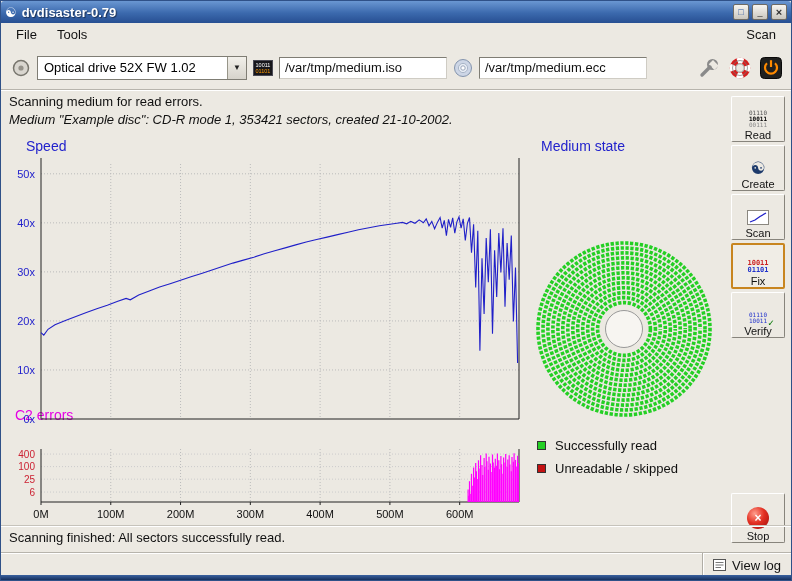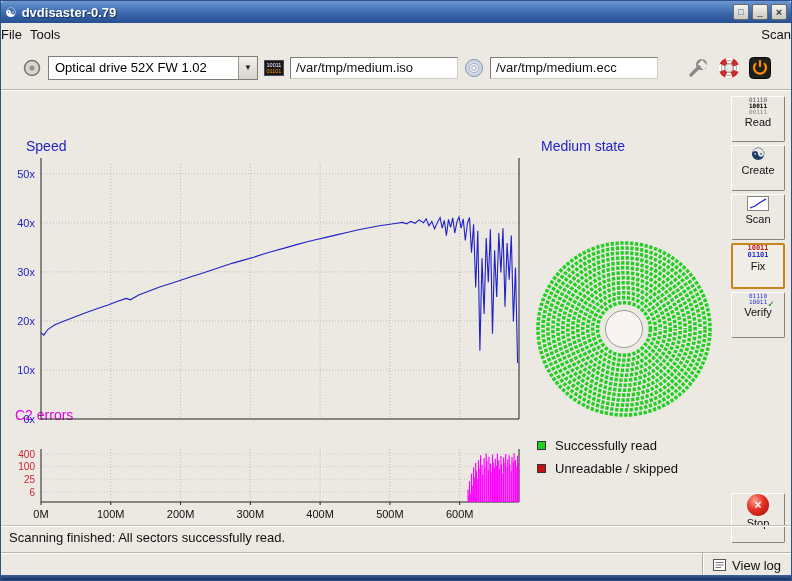--- a/index.html
+++ b/index.html
@@ -17,27 +17,27 @@
   .title-text{color:#fff;font-size:13px;font-weight:bold;text-shadow:1px 1px 1px #1a3055}
   .win-btns{margin-left:auto;display:flex;gap:3px}
   .wbtn{width:16px;height:16px;border:1px solid #6e6b64;border-radius:2px;
     background:linear-gradient(#f7f5f0,#c9c6be);display:flex;align-items:center;justify-content:center;
     font-size:9px;color:#333;line-height:1}
   .wbtn .blue{color:#2a56a0;font-weight:bold}
   .wbtn .closeg{font-weight:bold;font-size:11px}
 
   
   .menubar{position:absolute;left:0;top:22px;right:0;height:23px;display:flex;align-items:center;
-    padding:0 0;gap:8px;background:#ece9e2}
+    padding:0 15px;gap:20px;background:#ece9e2}
   .menu-item{font-size:13px;color:#111;cursor:default}
   .menu-right{margin-left:auto}
 
   
   .toolbar{position:absolute;left:0;top:45px;right:0;height:44px;display:flex;align-items:center;
-    padding:0 16px;gap:1px;border-bottom:1px solid #b7b4ac;box-shadow:0 1px 0 #fff}
+    padding:0 5px;gap:1px;border-bottom:1px solid #b7b4ac;box-shadow:0 1px 0 #fff}
   .tbtn{background:transparent;border:none;display:flex;align-items:center;justify-content:center;
     width:30px;height:30px}
   .combo{display:flex;height:24px;width:210px;border:1px solid #7f7d74;background:#fff;align-items:stretch}
   .combo-text{flex:1;font-size:13px;padding:3px 6px;white-space:nowrap;overflow:hidden}
   .combo-arrow-btn{width:19px;background:linear-gradient(#f2f0ea,#d6d3cb);border-left:1px solid #979589;
     display:flex;align-items:center;justify-content:center;font-size:8px;color:#222}
   .entry{height:22px;width:168px;border:1px solid #7f7d74;border-bottom-color:#cfccc4;border-right-color:#cfccc4;
     background:#fff;font-family:"Liberation Sans",sans-serif;font-size:13px;padding:0 5px;color:#111}
   .tb-spacer{flex:1}
 
@@ -58,21 +58,21 @@
   svg text{font-family:"Liberation Sans",sans-serif}
 
   .legend{position:absolute;left:536px;top:437px;display:flex;flex-direction:column;gap:8px}
   .legend-item{display:flex;align-items:center;gap:9px}
   .legend-swatch{width:9px;height:9px;border:1px solid #333}
   .legend-text{font-size:13px;color:#111}
 
   
   .side-col{position:absolute;left:727px;top:95px;width:60px;display:flex;flex-direction:column;gap:3px;align-items:center}
   .side-btn{width:54px;height:46px;background:#ece9e2;border:1px solid;border-color:#fff #87847c #87847c #fff;
-    border-radius:2px;display:flex;flex-direction:column;align-items:center;justify-content:flex-start;gap:1px;
+    border-radius:2px;display:flex;flex-direction:column;align-items:center;justify-content:flex-end;gap:1px;
     font-family:inherit;cursor:default}
   .side-btn.active{border:2px solid #c8851f;background:#f0ede6}
   .side-label{font-size:11px;color:#111;line-height:1.1}
   .bin-icon{display:flex;flex-direction:column;align-items:center;font-family:"DejaVu Sans Mono",monospace;
     font-size:6px;line-height:6px;letter-spacing:0;position:relative}
   .r1{color:#555}.r2{color:#000;font-weight:bold}.r3{color:#888}
   .fxr{color:#cc2222;font-weight:bold;font-size:7px;line-height:7px}
   .fxb{color:#2233cc;font-weight:bold;font-size:7px;line-height:7px}
   .vr{color:#2233cc}
   .check{position:absolute;right:-7px;bottom:-4px;color:#0a7a0a;font-size:10px;font-weight:bold;line-height:1}
@@ -171,20 +171,24 @@
     </button>
     <button class="tbtn">
       <svg width="24" height="24">
         <rect x="1.5" y="1.5" width="21" height="21" rx="4" fill="#20201f" stroke="#090909"></rect>
         <path d="M8 7.2 a6 6 0 1 0 8 0" fill="none" stroke="#ff8a00" stroke-width="2.2"></path>
         <line x1="12" y1="4.2" x2="12" y2="11" stroke="#ff8a00" stroke-width="2.2"></line>
       </svg>
     </button>
   </div>
 
+  <div class="status-area">
+    <div class="status-line1">Scanning medium for read errors.</div>
+    <div class="status-line2">Medium "Example disc": CD-R mode 1, 353421 sectors, created 21-10-2002.</div>
+  </div>
 
   <div class="chart-label speed-label">Speed</div>
   <div class="chart-label medium-label">Medium state</div>
   <div class="chart-label c2-label">C2 errors</div>
 
   <svg class="speed-svg" width="520" height="272">
       <line x1="101.78102189781022" y1="8" x2="101.78102189781022" y2="263" stroke="#bbb" stroke-dasharray="1 2"></line>
       <line x1="171.56204379562044" y1="8" x2="171.56204379562044" y2="263" stroke="#bbb" stroke-dasharray="1 2"></line>
       <line x1="241.34306569343065" y1="8" x2="241.34306569343065" y2="263" stroke="#bbb" stroke-dasharray="1 2"></line>
       <line x1="311.1240875912409" y1="8" x2="311.1240875912409" y2="263" stroke="#bbb" stroke-dasharray="1 2"></line>

